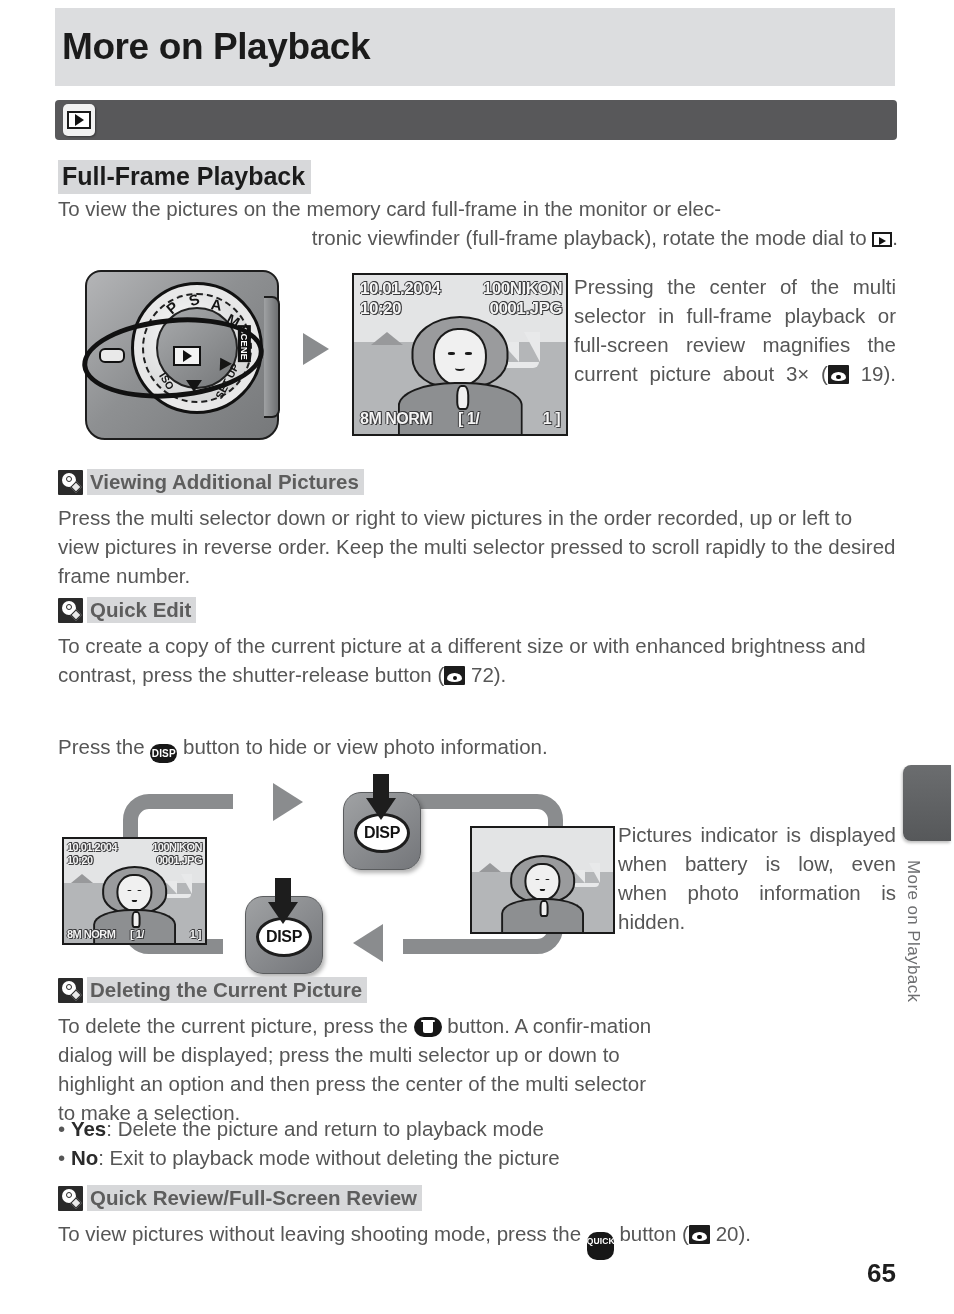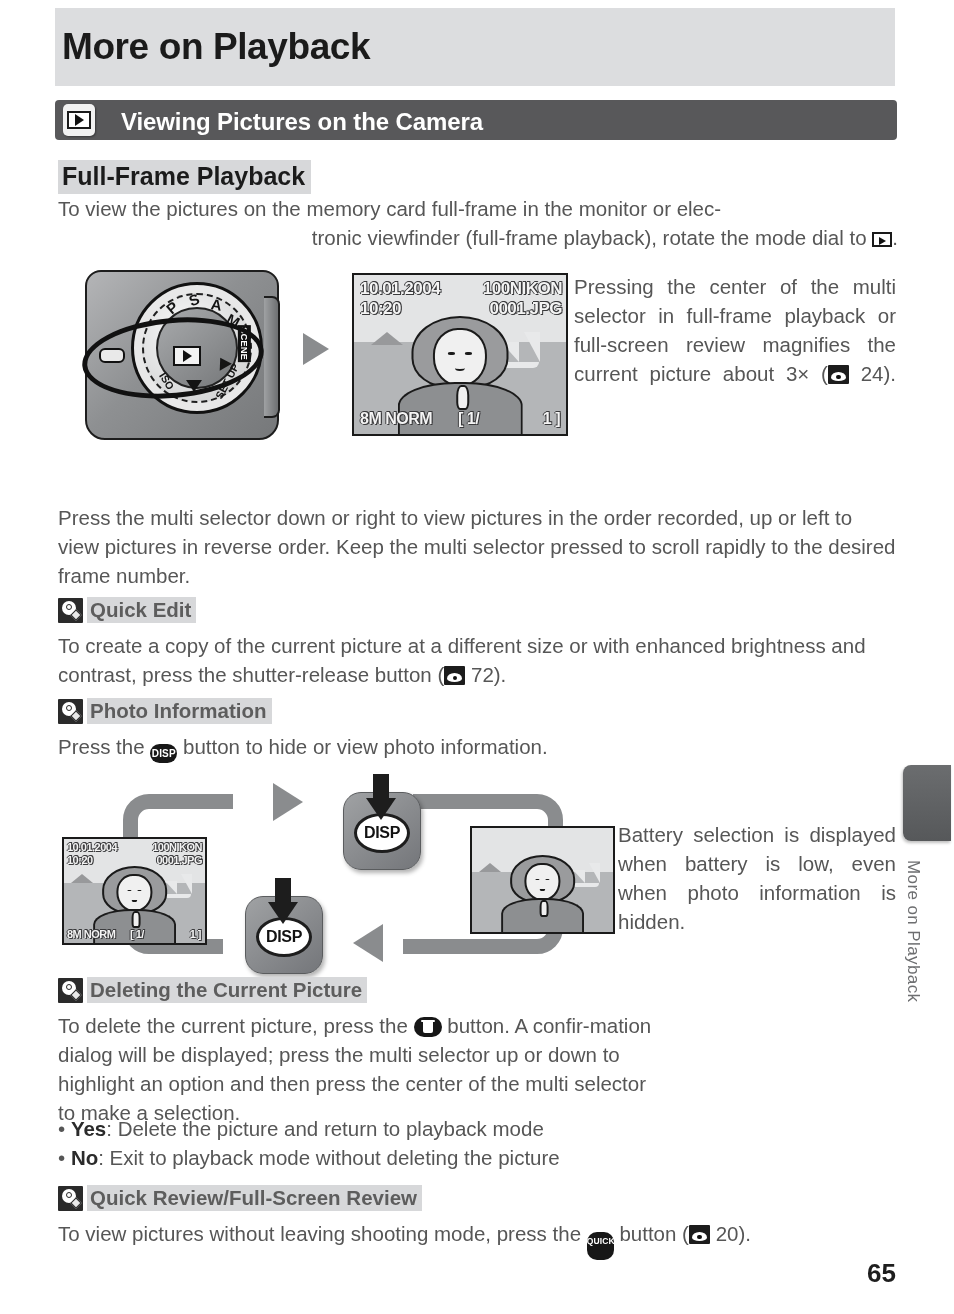--- a/index.html
+++ b/index.html
@@ -338,21 +338,20 @@
 
   <div class="chapter-banner"></div>
   <div class="chapter-title">More on Playback</div>
 
   <div class="section-bar"></div>
   <div class="section-icon">
     <div class="inner">
         <div class="tri-right"></div>
       </div>
   </div>
-  <div class="section-title">Viewing Pictures on the Camera</div>
 
   <div class="subhead">Full-Frame Playback</div>
 
   <div class="para p-intro">
     <span>To view the pictures on the memory card full-frame in the monitor or elec-</span>
     <span class="lastline"><span>tronic viewfinder (full-frame playback), rotate the mode dial to </span><span class="ic-play"></span><span>.</span></span>
   </div>
 
   <div class="dial-wrap">
     <div class="cam-body"></div>
@@ -398,32 +397,32 @@
     </div>
     <div class="lcd-txt" style="left:6px;top:4px;font-size:17px;">10.01.2004</div>
     <div class="lcd-txt" style="left:6px;top:24px;font-size:17px;">10:20</div>
     <div class="lcd-txt" style="right:4px;top:4px;font-size:17px;">100NIKON</div>
     <div class="lcd-txt" style="right:4px;top:24px;font-size:17px;">0001.JPG</div>
     <div class="lcd-txt" style="left:6px;bottom:6px;font-size:16px;">8M NORM</div>
     <div class="lcd-txt" style="left:104px;bottom:6px;font-size:16px;">[   1/</div>
     <div class="lcd-txt" style="right:6px;bottom:6px;font-size:16px;">1 ]</div>
   </div>
 
-  <div class="para p-right justified"><span>Pressing the center of the multi selector in full-frame playback or full-screen review magnifies the current picture about 3× (</span><span class="ic-eye"></span> <span>24</span><span>).</span></div>
-
+  <div class="para p-right justified"><span>Pressing the center of the multi selector in full-frame playback or full-screen review magnifies the current picture about 3× (</span><span class="ic-eye"></span> <span>19</span><span>).</span></div>
+
+  <div class="tip" style="left:58px;top:470px;">
+    <span class="tip-icon"><span class="bulb"></span><span class="stem"></span></span><span class="tip-label">Viewing Additional Pictures</span>
+  </div>
   <div class="para" style="left:58px;top:503px;width:840px;">Press the multi selector down or right to view pictures in the order recorded, up or left to view pictures in reverse order.  Keep the multi selector pressed to scroll rapidly to the desired frame number.</div>
 
   <div class="tip" style="left:58px;top:598px;">
     <span class="tip-icon"><span class="bulb"></span><span class="stem"></span></span><span class="tip-label">Quick Edit</span>
   </div>
   <div class="para" style="left:58px;top:631px;width:840px;"><span>To create a copy of the current picture at a different size or with enhanced brightness and contrast, press the shutter-release button (</span><span class="ic-eye"></span> <span>72</span><span>).</span></div>
 
-  <div class="tip" style="left:58px;top:699px;">
-    <span class="tip-icon"><span class="bulb"></span><span class="stem"></span></span><span class="tip-label">Photo Information</span>
-  </div>
   <div class="para" style="left:58px;top:732px;width:840px;"><span>Press the </span><span class="ic-disp">DISP</span><span> button to hide or view photo information.</span></div>
 
   <div class="flow">
     <div class="flow-ring"></div>
     <div class="flow-mask-top"></div>
     <div class="flow-mask-bot"></div>
     <div class="arrow-head ah-right" style="left:218px;top:11px;"></div>
     <div class="arrow-head ah-left" style="left:298px;top:152px;"></div>
 
     <div class="disp-btn" style="left:288px;top:20px;">
@@ -485,21 +484,21 @@
       <div class="face">
           <div class="eyeL"></div>
           <div class="eyeR"></div>
           <div class="mouth"></div>
         </div>
       <div class="body"></div>
       <div class="hand"></div>
     </div>
   </div>
 
-  <div class="para justified" style="left:618px;top:820px;width:278px;">Battery selection is displayed when battery is low, even when photo information is hidden.</div>
+  <div class="para justified" style="left:618px;top:820px;width:278px;">Pictures indicator is displayed when battery is low, even when photo information is hidden.</div>
 
   <div class="tip" style="left:58px;top:978px;">
     <span class="tip-icon"><span class="bulb"></span><span class="stem"></span></span><span class="tip-label">Deleting the Current Picture</span>
   </div>
   <div class="para" style="left:58px;top:1011px;width:600px;"><span>To delete the current picture, press the </span><span class="ic-trash"></span><span> button.  A confir-mation dialog will be displayed; press the multi selector up or down to highlight an option and then press the center of the multi selector to make a selection.</span></div>
   <div class="para" style="left:58px;top:1114px;width:600px;">• <b class="strong">Yes</b><span>: Delete the picture and return to playback mode</span></div>
   <div class="para" style="left:58px;top:1143px;width:600px;">• <b class="strong">No</b><span>: Exit to playback mode without deleting the picture</span></div>
 
 
   <div class="tip" style="left:58px;top:1186px;">

